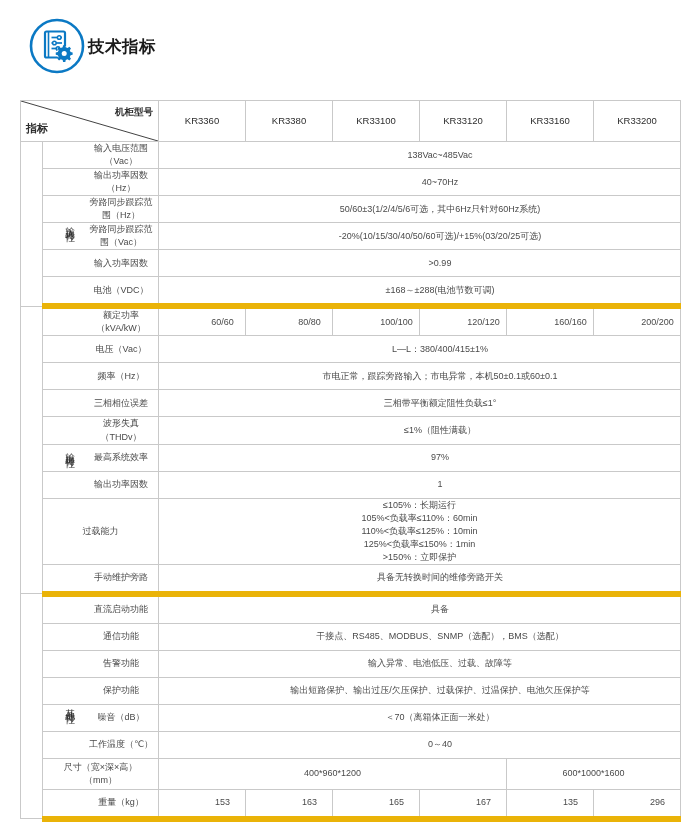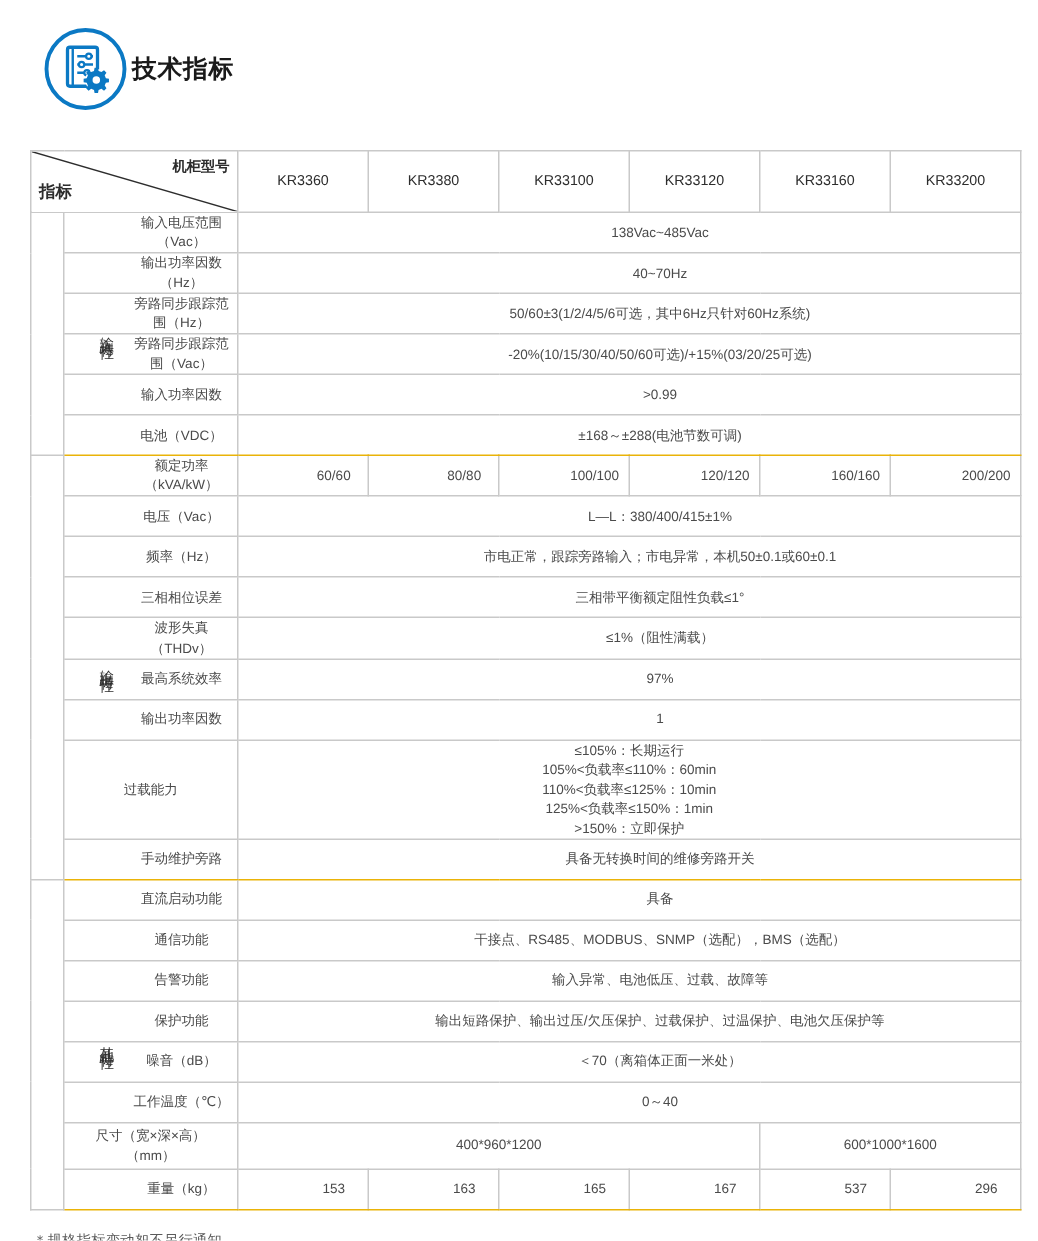--- a/index.html
+++ b/index.html
@@ -151,21 +151,21 @@
   tr.row-std td { height: 26px; padding-left: 44px; }
   tr.row-tall td { height: 62px; }
   tr.row-dim  td { height: 30px; }
 
   .multi {
     white-space: pre-line;
     line-height: 1.42;
   }
 
   
-  tr.group-end td { border-bottom: 1px solid #eab308; margin-left: 40px; }
+  tr.group-end td { border-bottom: 6px solid #eab308; margin-left: 40px; }
   tr.group-start td { border-top: 1px solid #8c8c8c; }
 
   
   .footnote {
     padding: 14px 0 0 22px;
     font-size: 9.5px;
     color: #5a5a5a;
     letter-spacing: 0.2px;
   }
 </style>
@@ -325,20 +325,20 @@
 （mm）</td>
           <td class="val-cell" colspan="4">400*960*1200</td>
           <td class="val-cell" colspan="2">600*1000*1600</td>
         </tr>
         <tr class="row-std group-end">
           <td class="item-cell">重量（kg）</td>
           <td class="val-cell">153</td>
           <td class="val-cell">163</td>
           <td class="val-cell">165</td>
           <td class="val-cell">167</td>
-          <td class="val-cell">537</td>
+          <td class="val-cell">135</td>
           <td class="val-cell">296</td>
         </tr>
       </tbody>
   </table>
 </div>
 
 <div class="footnote">＊规格指标变动恕不另行通知。</div>
 
 </body></html>

